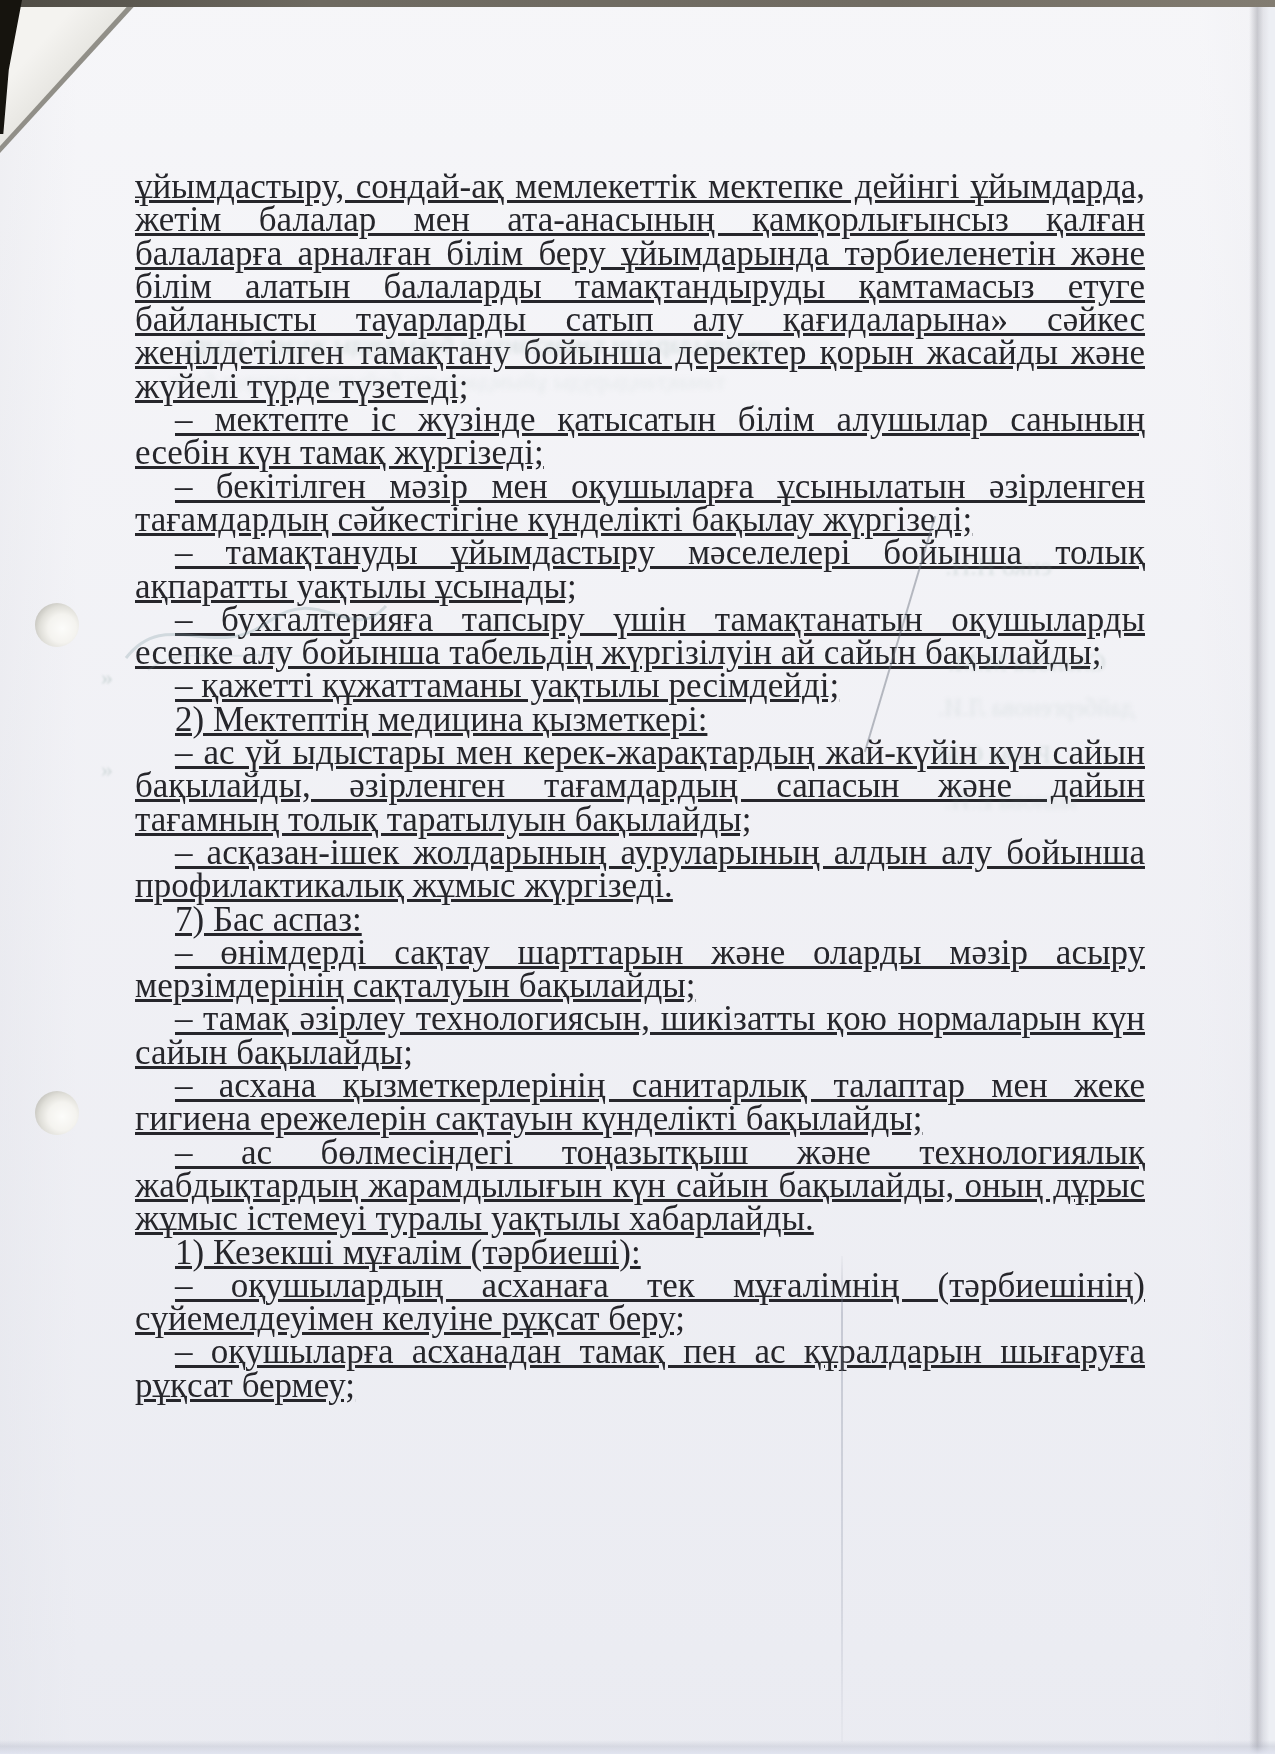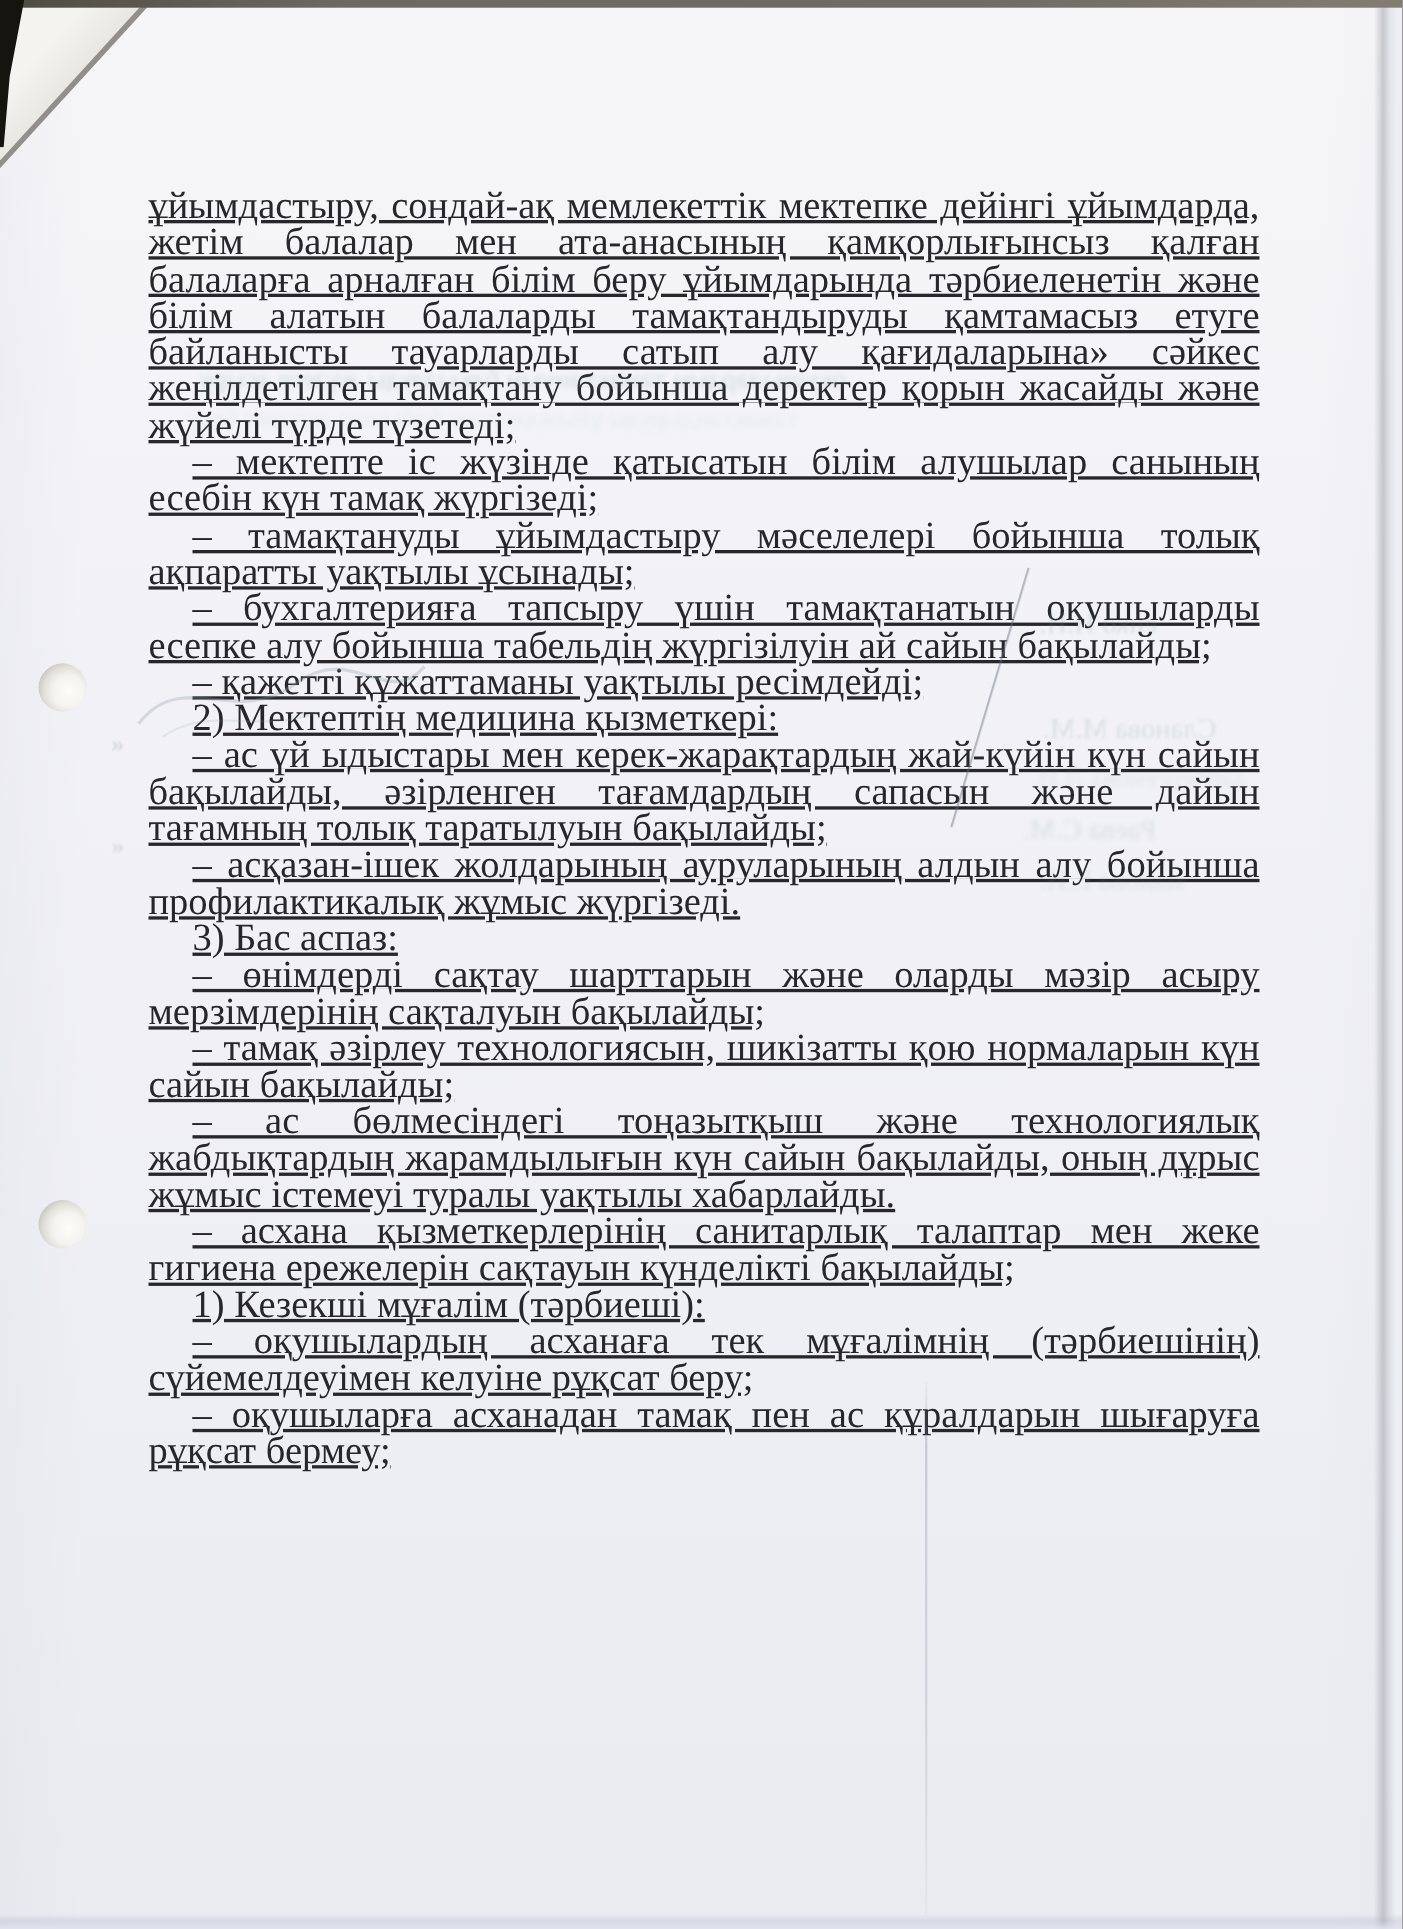--- a/index.html
+++ b/index.html
@@ -73,31 +73,32 @@
     </svg>
   </div>
 
   <div class="crease" style="left: 841px; top: 1256px; height: 486px;"></div>
 
   <div class="scratch" style="left: 899px; top: 511px; height: 246px; transform: rotate(16.6deg);"></div>
 
   <div class="doc-text">
       <p class="continuation">ұйымдастыру, сондай-ақ мемлекеттік мектепке дейінгі ұйымдарда, жетім балалар мен ата-анасының қамқорлығынсыз қалған балаларға арналған білім беру ұйымдарында тәрбиеленетін және білім алатын балаларды тамақтандыруды қамтамасыз етуге байланысты тауарларды сатып алу қағидаларына» сәйкес жеңілдетілген тамақтану бойынша деректер қорын жасайды және жүйелі түрде түзетеді;</p>
       <p class="bullet">– мектепте іс жүзінде қатысатын білім алушылар санының есебін күн тамақ жүргізеді;</p>
+      <p class="bullet">– бекітілген мәзір мен оқушыларға ұсынылатын әзірленген тағамдардың сәйкестігіне күнделікті бақылау жүргізеді;</p>
       <p class="bullet">– тамақтануды ұйымдастыру мәселелері бойынша толық ақпаратты уақтылы ұсынады;</p>
       <p class="bullet">– бухгалтерияға тапсыру үшін тамақтанатын оқушыларды есепке алу бойынша табельдің жүргізілуін ай сайын бақылайды;</p>
       <p class="bullet">– қажетті құжаттаманы уақтылы ресімдейді;</p>
       <p class="numbered">2) Мектептің медицина қызметкері:</p>
       <p class="bullet">– ас үй ыдыстары мен керек-жарақтардың жай-күйін күн сайын бақылайды, әзірленген тағамдардың сапасын және дайын тағамның толық таратылуын бақылайды;</p>
       <p class="bullet">– асқазан-ішек жолдарының ауруларының алдын алу бойынша профилактикалық жұмыс жүргізеді.</p>
-      <p class="numbered">3) Бас аспаз:</p>
+      <p class="numbered">7) Бас аспаз:</p>
       <p class="bullet">– өнімдерді сақтау шарттарын және оларды мәзір асыру мерзімдерінің сақталуын бақылайды;</p>
       <p class="bullet">– тамақ әзірлеу технологиясын, шикізатты қою нормаларын күн сайын бақылайды;</p>
+      <p class="bullet">– асхана қызметкерлерінің санитарлық талаптар мен жеке гигиена ережелерін сақтауын күнделікті бақылайды;</p>
       <p class="bullet">– ас бөлмесіндегі тоңазытқыш және технологиялық жабдықтардың жарамдылығын күн сайын бақылайды, оның дұрыс жұмыс істемеуі туралы уақтылы хабарлайды.</p>
-      <p class="bullet">– асхана қызметкерлерінің санитарлық талаптар мен жеке гигиена ережелерін сақтауын күнделікті бақылайды;</p>
       <p class="numbered">1) Кезекші мұғалім (тәрбиеші):</p>
       <p class="bullet">– оқушылардың асханаға тек мұғалімнің (тәрбиешінің) сүйемелдеуімен келуіне рұқсат беру;</p>
       <p class="bullet">– оқушыларға асханадан тамақ пен ас құралдарын шығаруға рұқсат бермеу;</p>
     </div>
 
   <div id="hole-layer">
       <div class="hole" style="left: 35px; top: 603px; width: 44px; height: 44px;"></div>
       <div class="hole" style="left: 35px; top: 1091px; width: 44px; height: 44px;"></div>
     </div>
 

